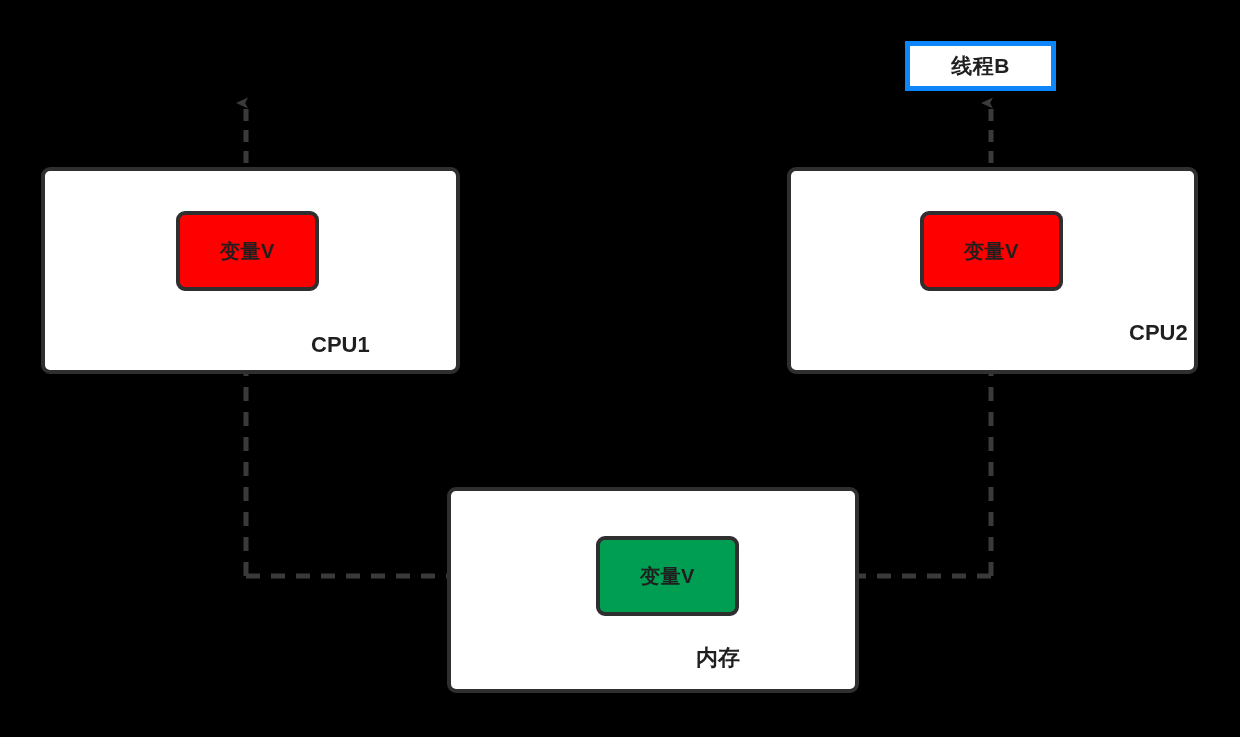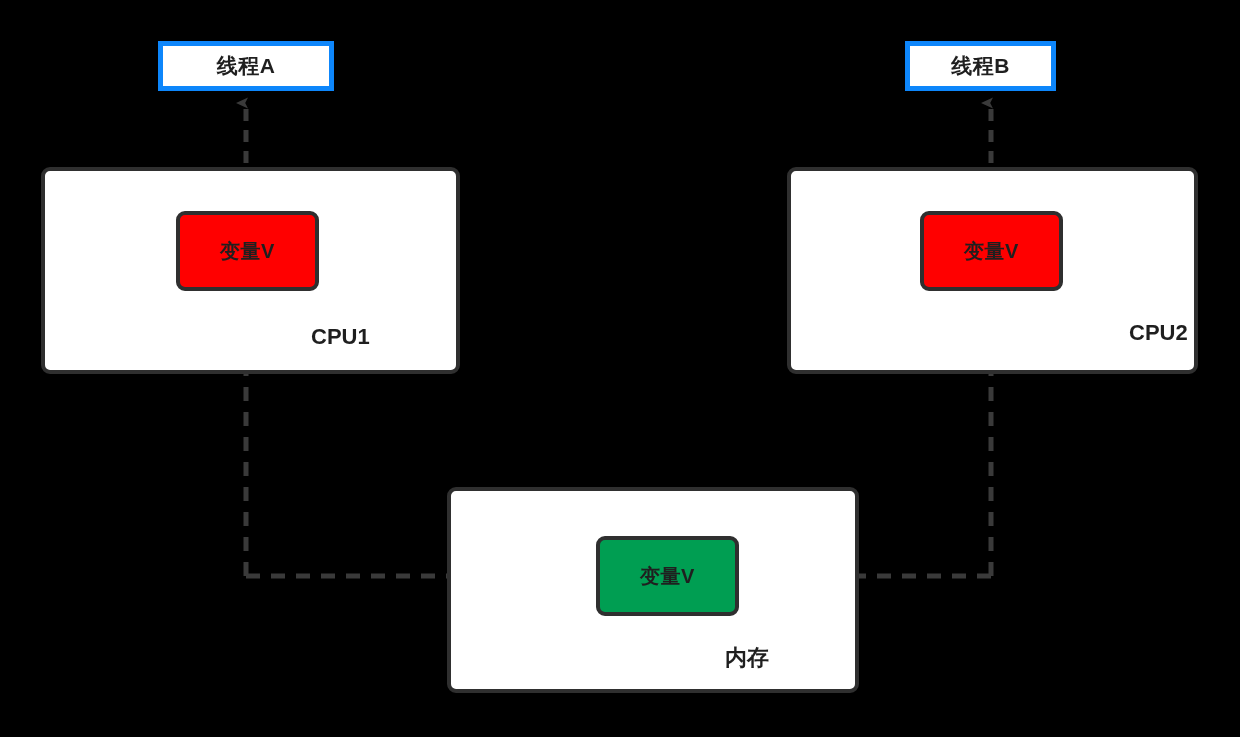--- a/index.html
+++ b/index.html
@@ -110,39 +110,36 @@
       <path d="M246 576 L246 302" fill="none" stroke="#3a3a3a" stroke-width="5" stroke-dasharray="14 11" marker-end="url(#arrowUp)"></path>
       <path d="M246 576 L588 576" fill="none" stroke="#3a3a3a" stroke-width="5" stroke-dasharray="14 11" marker-end="url(#arrowRight)"></path>
     </g>
 
     <g>
       <path d="M991 576 L991 302" fill="none" stroke="#3a3a3a" stroke-width="5" stroke-dasharray="14 11" marker-end="url(#arrowUp)"></path>
       <path d="M991 576 L748 576" fill="none" stroke="#3a3a3a" stroke-width="5" stroke-dasharray="14 11" marker-end="url(#arrowLeft)"></path>
     </g>
   </svg>
 
-  <div class="thread-box" style="left:158px; top:41px; width:176px; height:50px;">
-    <span>线程A</span>
-  </div>
 
   <div class="thread-box" style="left:905px; top:41px; width:151px; height:50px;">
     <span>线程B</span>
   </div>
 
   <div class="unit-box" style="left:41px; top:167px; width:419px; height:207px;"></div>
   <div class="var-chip red" style="left:176px; top:211px; width:143px; height:80px;">
     <span>变量V</span>
   </div>
-  <div class="unit-label" style="left:311px; top:324px;">CPU1</div>
+  <div class="unit-label" style="left:311px; top:332px;">CPU1</div>
 
   <div class="unit-box" style="left:787px; top:167px; width:411px; height:207px;"></div>
   <div class="var-chip red" style="left:920px; top:211px; width:143px; height:80px;">
     <span>变量V</span>
   </div>
   <div class="unit-label" style="left:1129px; top:320px;">CPU2</div>
 
   <div class="unit-box" style="left:447px; top:487px; width:412px; height:206px;"></div>
   <div class="var-chip green" style="left:596px; top:536px; width:143px; height:80px;">
     <span>变量V</span>
   </div>
-  <div class="unit-label" style="left:725px; top:643px;">内存</div>
+  <div class="unit-label" style="left:696px; top:643px;">内存</div>
 
 </div>
 
 </body></html>

